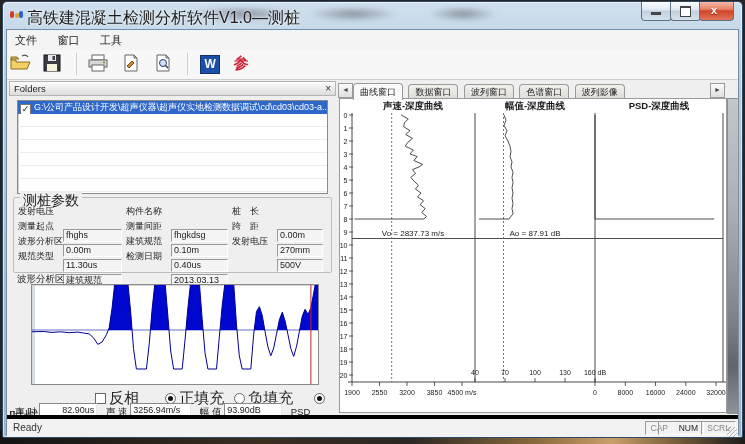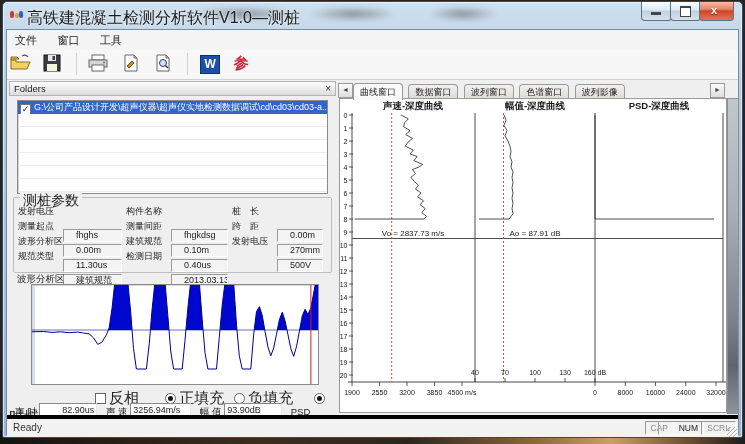--- a/index.html
+++ b/index.html
@@ -45,21 +45,21 @@
   .flist-item{height:13px;background:#2e66c9;color:#fff;font-size:9px;line-height:13px;white-space:nowrap;overflow:hidden;padding-left:2px;}
   .fchk{display:inline-block;width:9px;height:9px;background:#fff;border:1px solid #777;color:#111;font-size:9px;
     line-height:9px;text-align:center;vertical-align:-2px;margin-right:3px;}
   .frow{height:12px;border-bottom:1px solid #ececec;}
   #params-box{left:4px;top:116px;width:317px;height:74px;border:1px solid #bdbdbd;border-radius:2px;}
   #params-title{left:6px;top:-6px;background:#efefef;font-size:14px;color:#222;padding:0 3px;}
   #params-grid{left:4px;top:6px;width:309px;display:grid;grid-template-columns:108px 106px 95px;grid-auto-rows:15px;}
   .pcell{display:flex;align-items:center;}
   .plabel{font-size:9px;color:#222;width:45px;white-space:nowrap;}
   .pval{flex:1;height:11px;font-size:9px;color:#222;background:#f4f4f4;border:1px solid;
-    border-color:#9a9a9a #fff #fff #9a9a9a;padding:0 12px;line-height:11px;white-space:nowrap;overflow:hidden;margin-right:4px;margin-top:48px;}
+    border-color:#9a9a9a #fff #fff #9a9a9a;padding:0 2px;line-height:11px;white-space:nowrap;overflow:hidden;margin-right:4px;margin-top:48px;}
   #wave-title{left:8px;top:192px;font-size:9.5px;color:#222;}
   #wave-plot{left:22px;top:203px;width:286px;height:99px;background:#fff;border:1px solid #8a8a8a;box-shadow:inset 1px 1px 0 #d8d8d8;}
   #wave-controls{left:0;top:308px;width:327px;height:13px;font-size:15px;color:#222;}
   .chk{display:inline-block;width:9px;height:9px;border:1px solid #666;background:#fff;vertical-align:-1px;margin-right:3px;}
   .rad{display:inline-block;width:9px;height:9px;border:1px solid #666;border-radius:50%;background:#fff;vertical-align:-1px;margin-right:3px;position:relative;}
   .rad.on::after{content:"";position:absolute;left:2px;top:2px;width:5px;height:5px;border-radius:50%;background:#111;}
   #wave-fields{left:0;top:322px;width:327px;height:16px;font-size:9.5px;color:#222;}
   .wf-label{display:inline-block;margin-left:6px;}
   .wf-input{display:inline-block;background:#fff;border:1px solid;border-color:#8a8a8a #e8e8e8 #e8e8e8 #8a8a8a;
     height:12px;line-height:12px;font-size:9px;padding:0 2px;vertical-align:-2px;overflow:hidden;}

